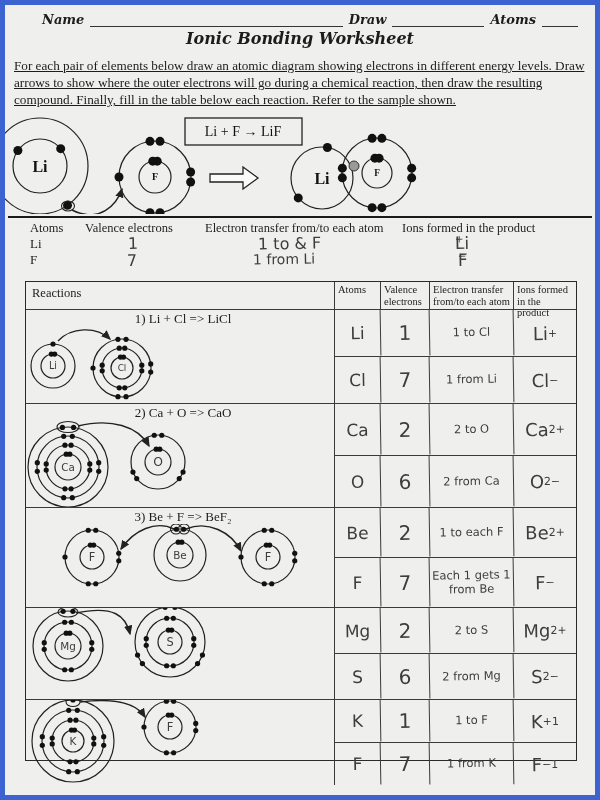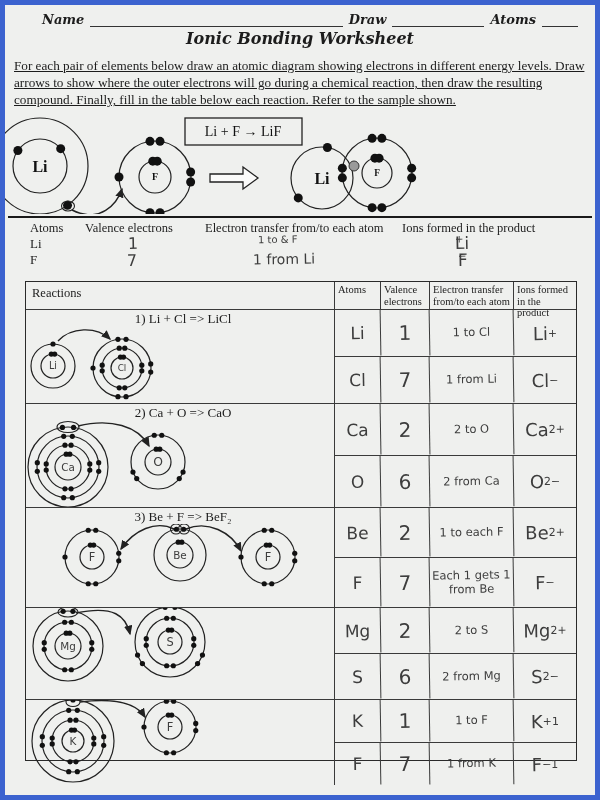--- a/index.html
+++ b/index.html
@@ -122,21 +122,21 @@
   <div class="divider"></div>
 
   <div class="sample">
     <span class="s-h print" style="left:30px;top:0">Atoms</span>
     <span class="s-h print" style="left:85px;top:0">Valence electrons</span>
     <span class="s-h print" style="left:205px;top:0">Electron transfer from/to each atom</span>
     <span class="s-h print" style="left:402px;top:0">Ions formed in the product</span>
 
     <span class="print" style="left:30px;top:15px;font-size:13px">Li</span>
     <span class="hand" style="left:128px;top:13px;font-size:16px">1</span>
-    <span class="hand" style="left:258px;top:13px;font-size:10px">1 to &amp; F</span>
+    <span class="hand" style="left:258px;top:13px;font-size:16px">1 to &amp; F</span>
     <span class="hand" style="left:455px;top:12px;font-size:17px"><span>Li</span><sup class="sup">+</sup></span>
 
     <span class="print" style="left:30px;top:31px;font-size:13px">F</span>
     <span class="hand" style="left:127px;top:30px;font-size:16px">7</span>
     <span class="hand" style="left:253px;top:30px;font-size:14px">1 from Li</span>
     <span class="hand" style="left:458px;top:29px;font-size:17px"><span>F</span><sup class="sup">−</sup></span>
   </div>
 
   <div class="mtable">
     <div class="mt-header">

